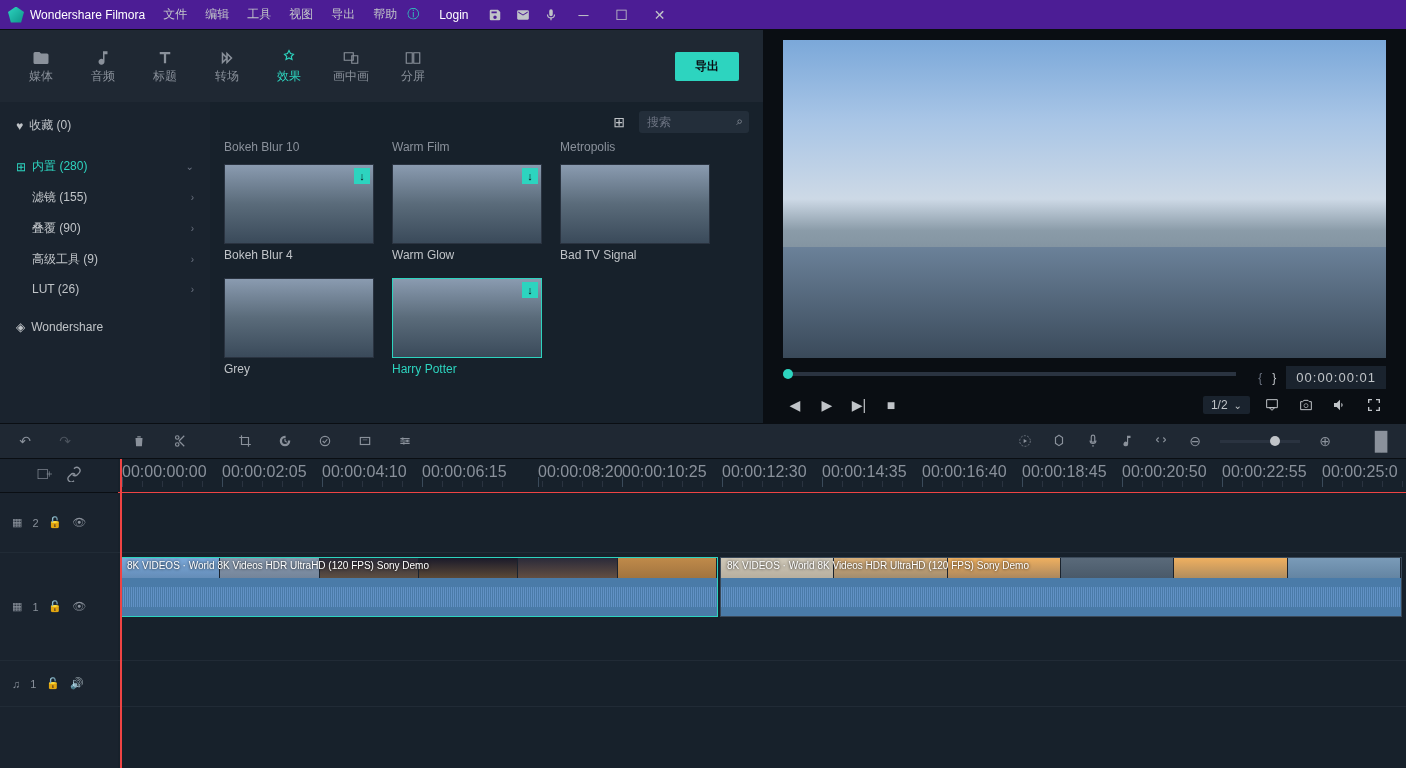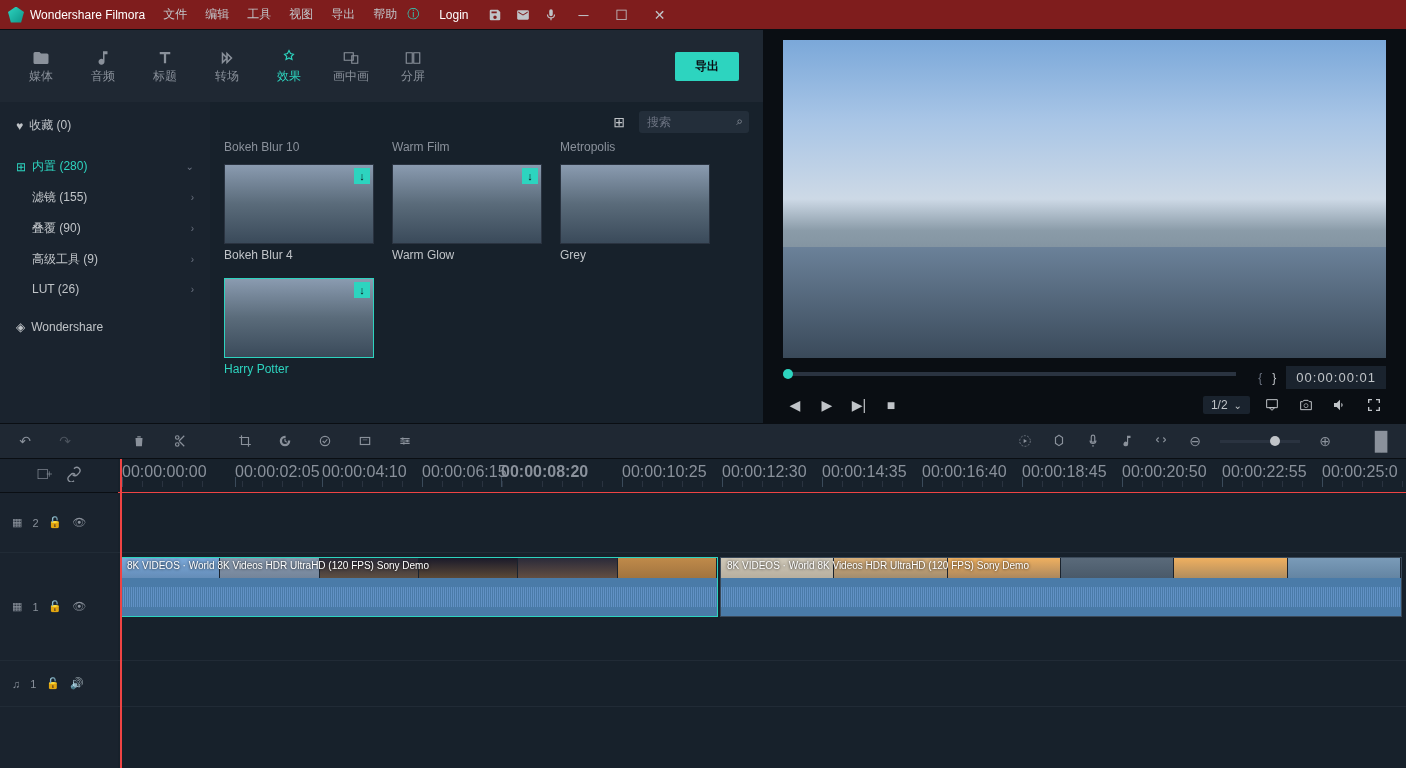--- a/index.html
+++ b/index.html
@@ -1,17 +1,17 @@
 <!DOCTYPE html>
 <html><head>
 <meta charset="utf-8">
 <style>
 * { margin: 0; padding: 0; box-sizing: border-box; }
 body { font-family: "Microsoft YaHei", Arial, sans-serif; background: #0f1419; color: #c0c4c8; font-size: 12px; width: 1406px; height: 768px; overflow: hidden; }
-.titlebar { height: 30px; background: #7f1d1d; display: flex; align-items: center; padding: 0 8px; border-bottom: 1px solid #0a0e13; }
+.titlebar { height: 30px; background: #4c1d95; display: flex; align-items: center; padding: 0 8px; border-bottom: 1px solid #0a0e13; }
 .logo { width: 16px; height: 16px; background: linear-gradient(135deg, #2dd4bf, #0d9488); clip-path: polygon(50% 0, 100% 35%, 82% 100%, 18% 100%, 0 35%); margin-right: 6px; }
 .app-name { color: #fff; font-size: 12px; margin-right: 10px; }
 .menubar { display: flex; gap: 2px; }
 .menu-item { padding: 4px 8px; cursor: pointer; color: #c0c4c8; }
 .title-center { flex: 1; text-align: center; color: #c0c4c8; }
 .title-right { display: flex; align-items: center; gap: 12px; }
 .title-right .ico { width: 16px; height: 16px; display: flex; align-items: center; justify-content: center; cursor: pointer; }
 .login { color: #fff; padding: 0 6px; cursor: pointer; }
 .win-btn { width: 26px; text-align: center; cursor: pointer; font-size: 14px; }
 .main { display: flex; height: 393px; }
@@ -242,20 +242,24 @@
               <div class="eff-lbl">Bokeh Blur 4</div>
             </div>
             <div class="eff-item">
               <div class="eff-thumb" style="background: linear-gradient(rgb(138, 155, 176) 0px, rgb(90, 107, 122) 50%, rgb(58, 74, 90) 100%);">
                 <div class="dl">↓</div>
               </div>
               <div class="eff-lbl">Warm Glow</div>
             </div>
             <div class="eff-item">
               <div class="eff-thumb" style="background: linear-gradient(rgb(138, 155, 176) 0px, rgb(90, 107, 122) 50%, rgb(58, 74, 90) 100%);"></div>
+              <div class="eff-lbl">Bad TV Signal</div>
+            </div>
+            <div class="eff-item">
+              <div class="eff-thumb" style="background: linear-gradient(rgb(138, 155, 176) 0px, rgb(90, 107, 122) 50%, rgb(58, 74, 90) 100%);"></div>
               <div class="eff-lbl">Grey</div>
             </div>
             <div class="eff-item">
               <div class="eff-thumb selected" style="background: linear-gradient(rgb(138, 155, 176) 0px, rgb(90, 107, 122) 50%, rgb(58, 74, 90) 100%);">
                 <div class="dl">↓</div>
               </div>
               <div class="eff-lbl sel">Harry Potter</div>
             </div>
           </div>
       </div>
@@ -419,36 +423,36 @@
     </div>
   </div>
   <div class="tl-right">
     <div class="playhead" style="left:2px"></div>
     <div class="ruler" id="ruler">
         <div class="ruler-tick" style="left: 4px;">00:00:00:00</div>
         <div class="tick-minor" style="left: 24px;"></div>
         <div class="tick-minor" style="left: 44px;"></div>
         <div class="tick-minor" style="left: 64px;"></div>
         <div class="tick-minor" style="left: 84px;"></div>
-        <div class="ruler-tick" style="left: 117px;">00:00:02:05</div>
+        <div class="ruler-tick" style="left: 104px;">00:00:02:05</div>
         <div class="tick-minor" style="left: 124px;"></div>
         <div class="tick-minor" style="left: 144px;"></div>
         <div class="tick-minor" style="left: 164px;"></div>
         <div class="tick-minor" style="left: 184px;"></div>
         <div class="ruler-tick" style="left: 204px;">00:00:04:10</div>
         <div class="tick-minor" style="left: 224px;"></div>
         <div class="tick-minor" style="left: 244px;"></div>
         <div class="tick-minor" style="left: 264px;"></div>
         <div class="tick-minor" style="left: 284px;"></div>
         <div class="ruler-tick" style="left: 304px;">00:00:06:15</div>
         <div class="tick-minor" style="left: 324px;"></div>
         <div class="tick-minor" style="left: 344px;"></div>
         <div class="tick-minor" style="left: 364px;"></div>
         <div class="tick-minor" style="left: 384px;"></div>
-        <div class="ruler-tick" style="left: 383px; font-weight: bold;">00:00:08:20</div>
+        <div class="ruler-tick" style="left: 420px;">00:00:08:20</div>
         <div class="tick-minor" style="left: 424px;"></div>
         <div class="tick-minor" style="left: 444px;"></div>
         <div class="tick-minor" style="left: 464px;"></div>
         <div class="tick-minor" style="left: 484px;"></div>
         <div class="ruler-tick" style="left: 504px;">00:00:10:25</div>
         <div class="tick-minor" style="left: 524px;"></div>
         <div class="tick-minor" style="left: 544px;"></div>
         <div class="tick-minor" style="left: 564px;"></div>
         <div class="tick-minor" style="left: 584px;"></div>
         <div class="ruler-tick" style="left: 604px;">00:00:12:30</div>

